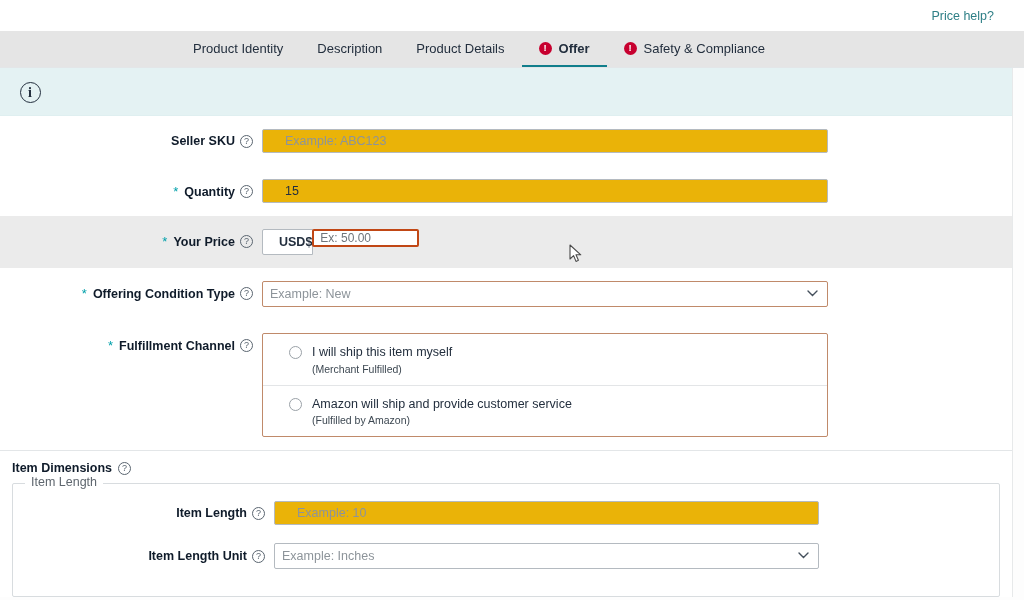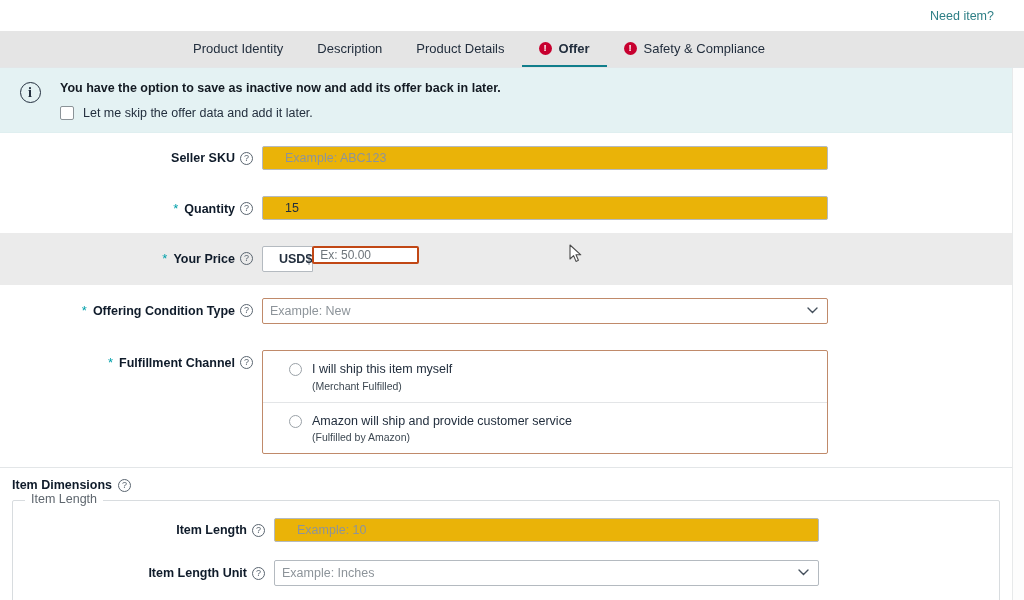--- a/index.html
+++ b/index.html
@@ -233,21 +233,21 @@
     position: absolute; left: 569px; top: 244px;
     width: 14px; height: 20px; pointer-events: none;
   }
 </style>
 </head>
 <body>
 
 <div class="page">
 
   <div class="topbar">
-    <a class="need-help">Need item?</a>
+    <a class="need-help">Price help?</a>
   </div>
 
   <div class="tabs-wrap">
     <div class="tabs">
       <div class="tab">
         <span>Product Identity</span>
       </div>
       <div class="tab">
         <span>Description</span>
       </div>
@@ -270,27 +270,20 @@
     <div class="tabs-rule"></div>
   </div>
 
   <div class="content">
 
     <div class="banner">
       <div class="banner-icon">
         <div class="circle-i">
             <span>i</span>
           </div>
-      </div>
-      <div class="banner-body">
-        <div class="banner-title">You have the option to save as inactive now and add its offer back in later.</div>
-        <div class="banner-check">
-          <div class="cbox"></div>
-          <label>Let me skip the offer data and add it later.</label>
-        </div>
       </div>
     </div>
 
     <div class="row">
       <div class="row-label">
         <span class="lbl-text">Seller SKU</span>
         <span class="help-q">?</span>
       </div>
       <div class="row-field">
         <input class="inp" type="text" placeholder="Example: ABC123" style="">

